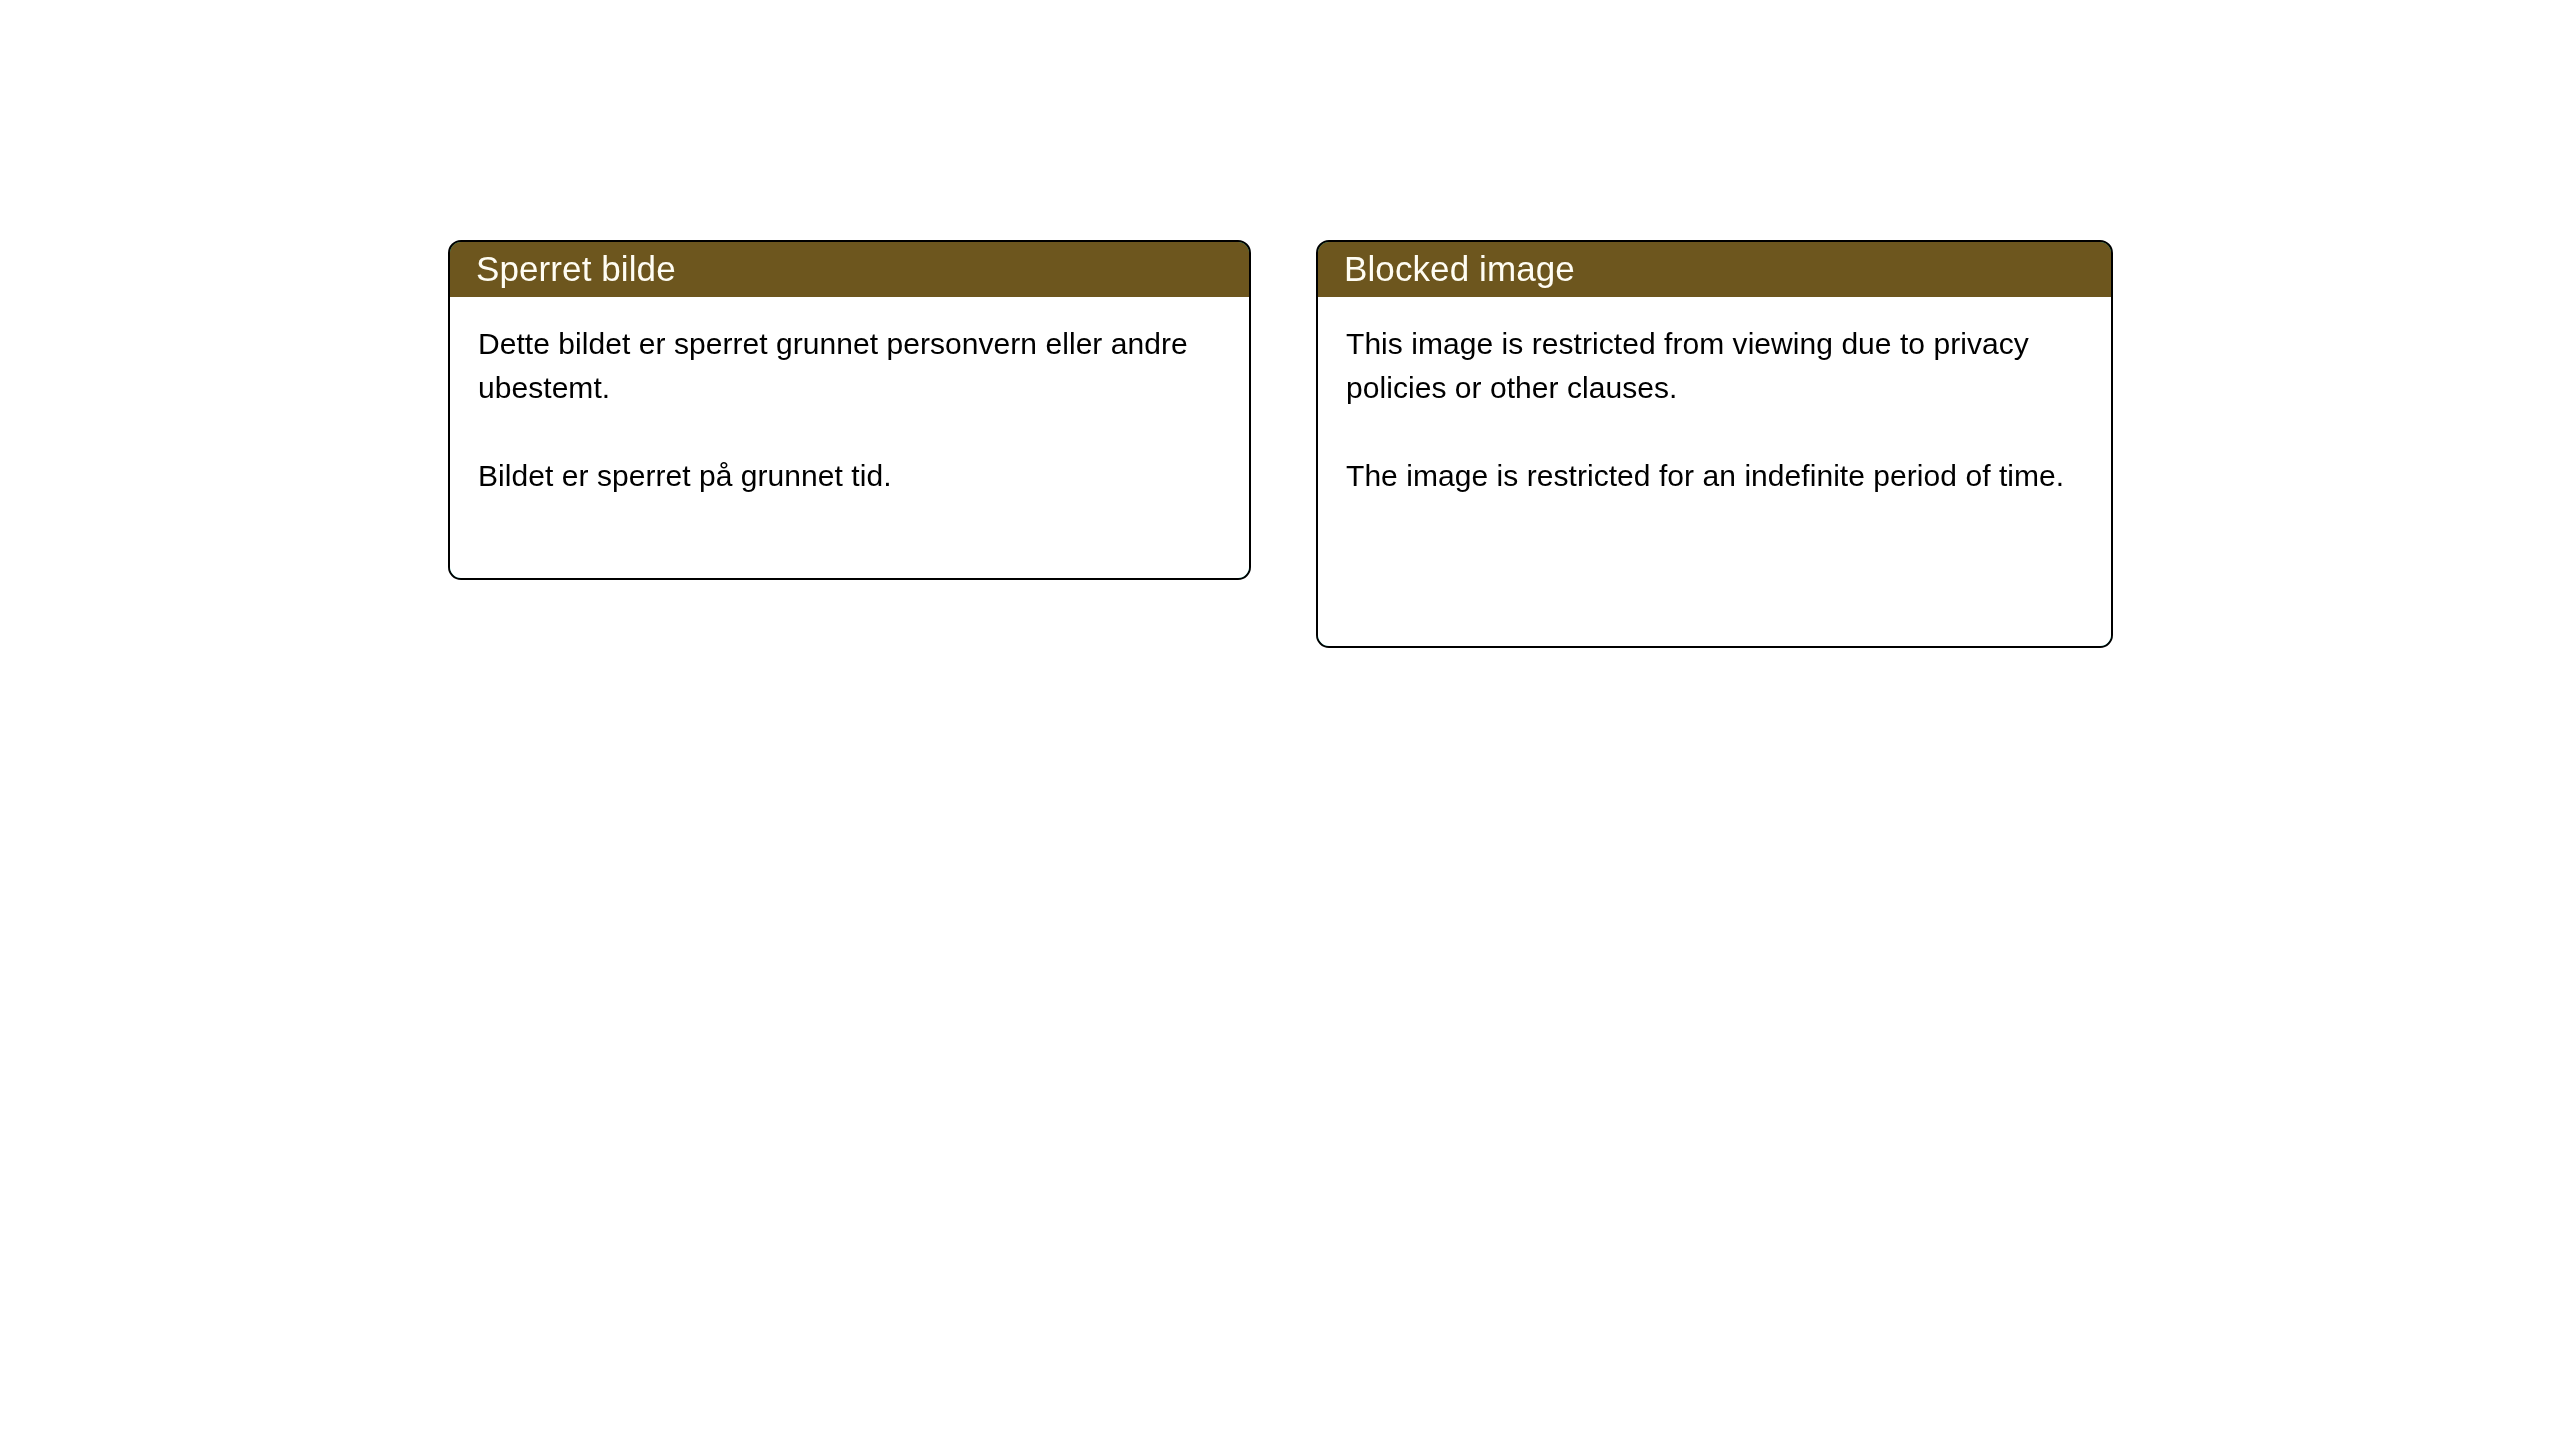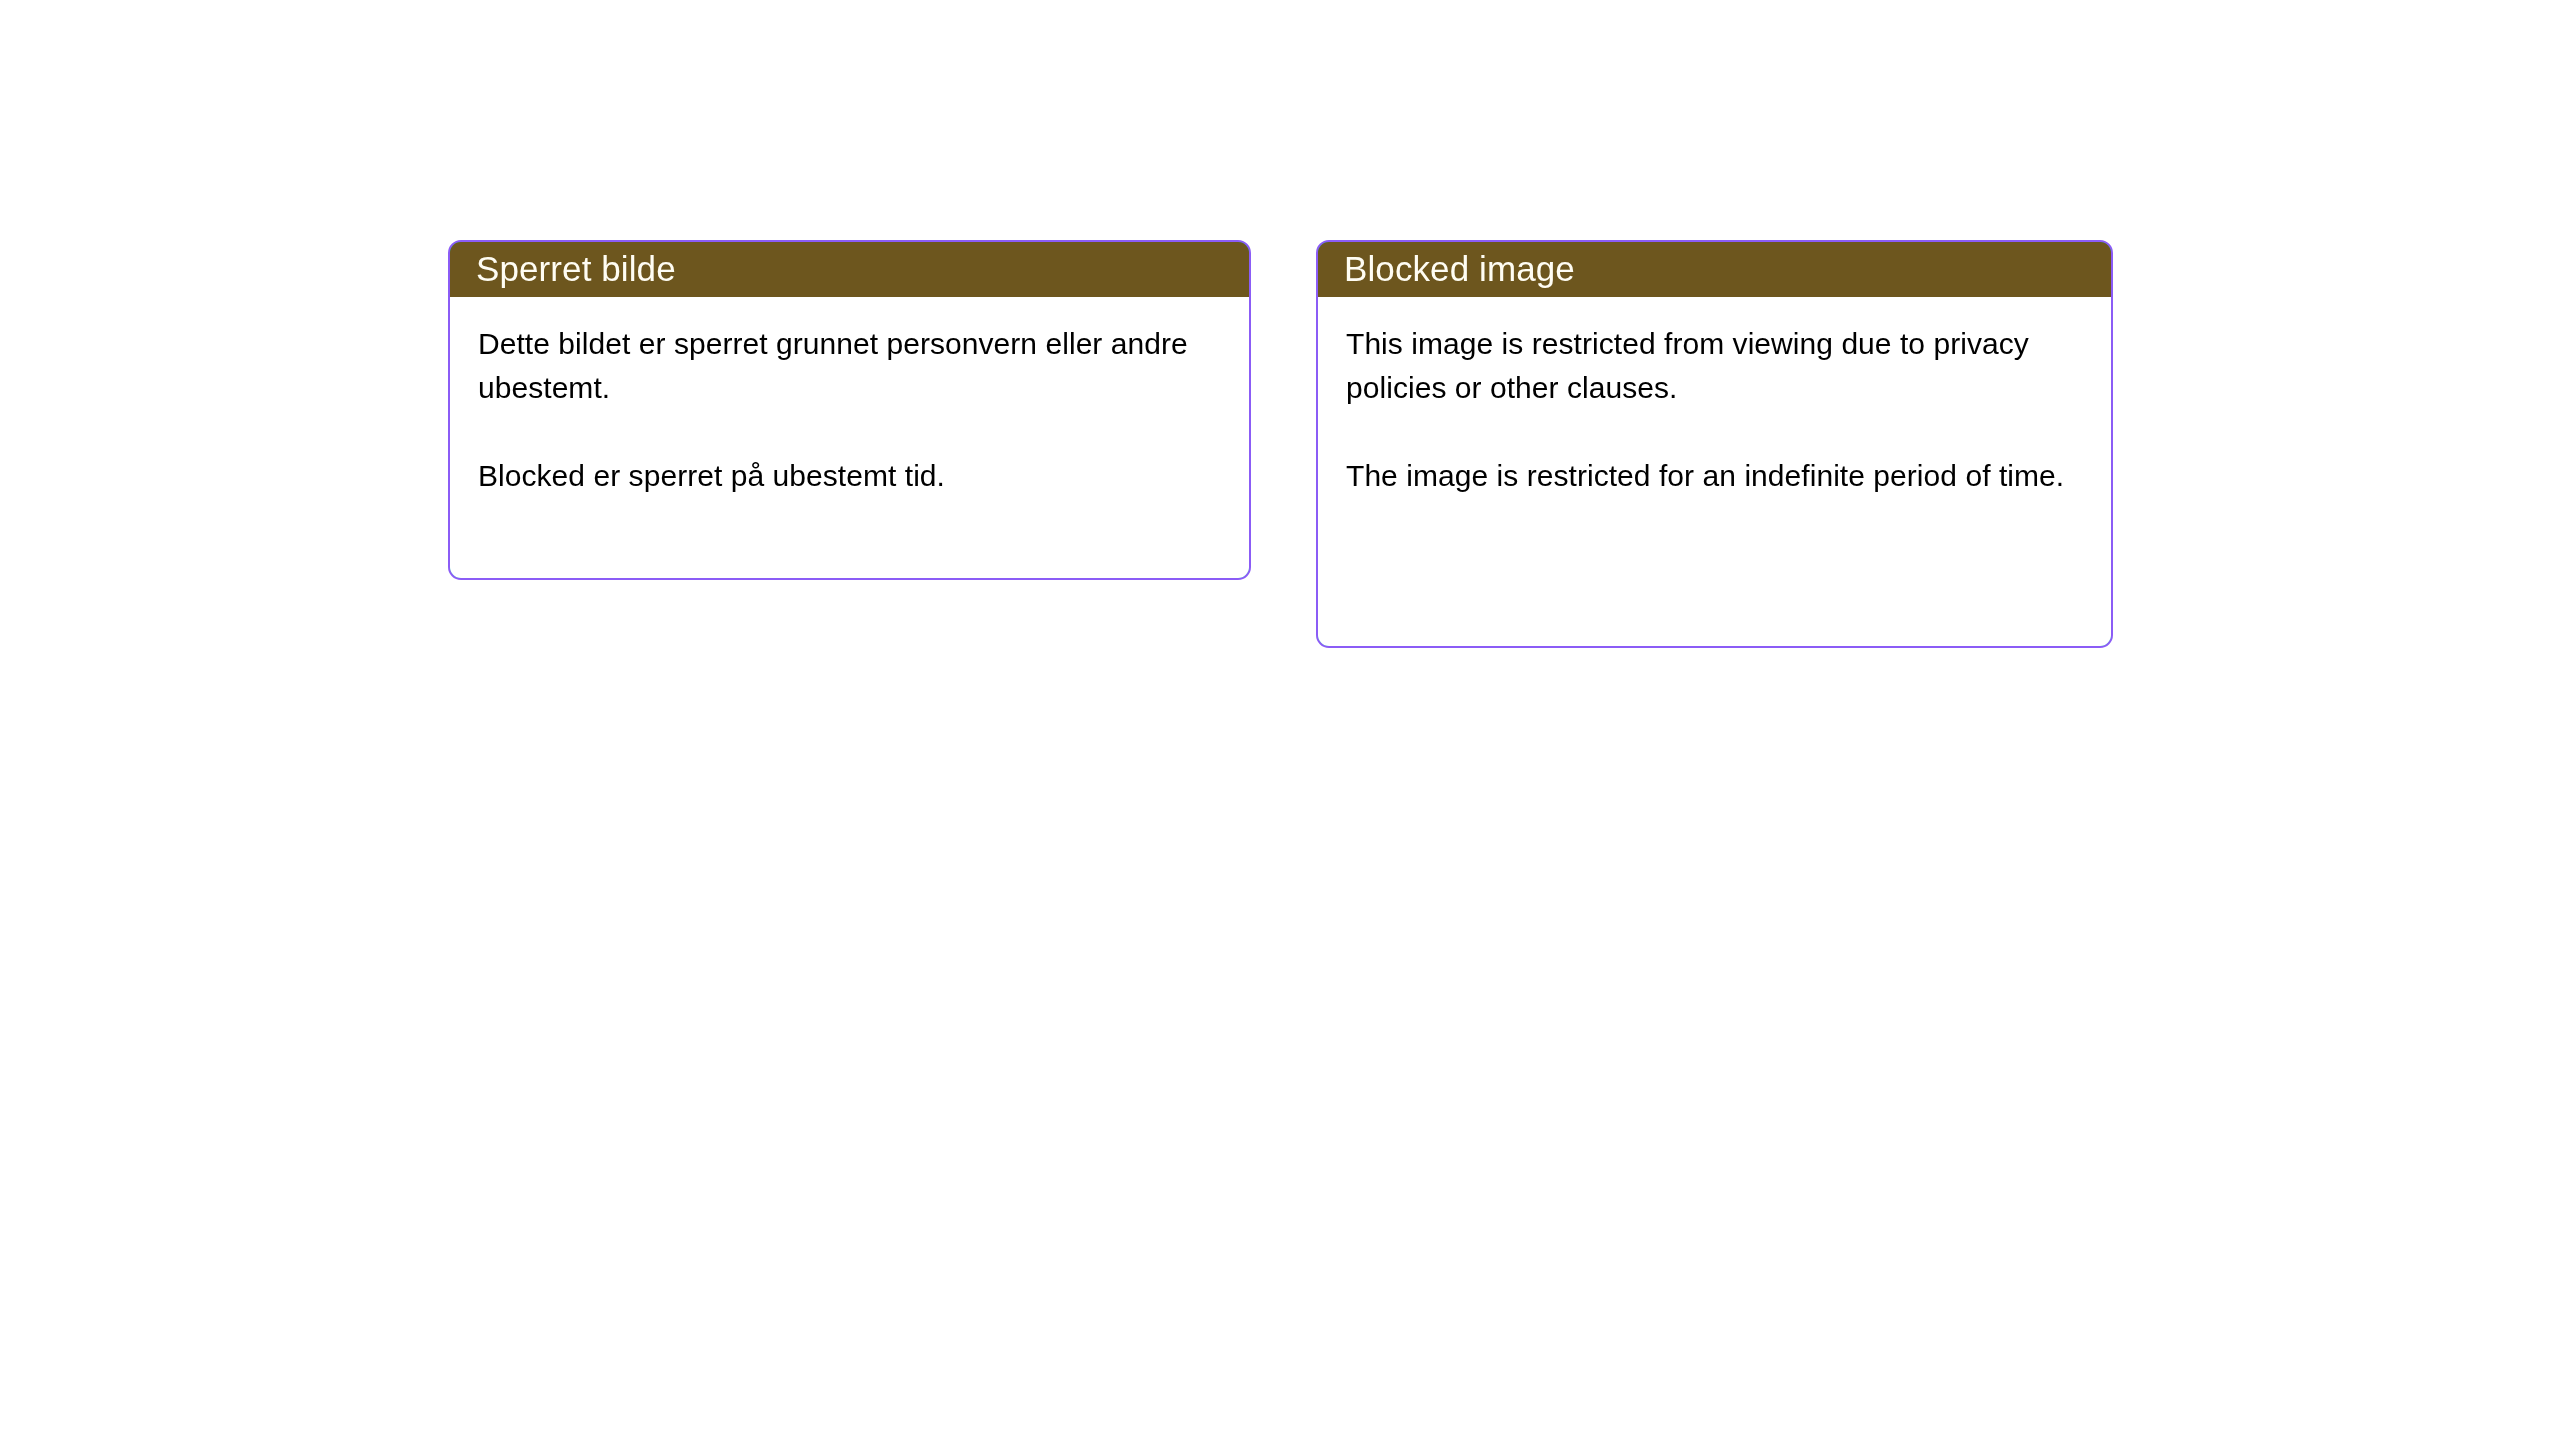--- a/index.html
+++ b/index.html
@@ -28,21 +28,21 @@
     top: 240px;
     display: flex;
     flex-direction: row;
     align-items: flex-start;
     gap: 65px;
   }
 
   .notice-card {
     box-sizing: border-box;
     background: #14b8a6;
-    border: 2px solid #8b5cf6;
+    border: 2px solid #000000;
     border-radius: 13px;
     overflow: hidden;
     display: flex;
     flex-direction: column;
     box-shadow: 0 0 0 0 rgba(0,0,0,0);
   }
 
   .notice-card.card-left {
     width: 803px;
     height: 340px;
@@ -96,21 +96,21 @@
 
 <div class="page">
   <div class="cards-row">
 
     <div class="notice-card card-left">
       <div class="card-header">
         <span class="card-header-title">Sperret bilde</span>
       </div>
       <div class="card-body">
         <p class="card-paragraph">Dette bildet er sperret grunnet personvern eller andre ubestemt.</p>
-        <p class="card-paragraph">Blocked er sperret på ubestemt tid.</p>
+        <p class="card-paragraph">Bildet er sperret på grunnet tid.</p>
       </div>
     </div>
 
     <div class="notice-card card-right">
       <div class="card-header">
         <span class="card-header-title">Blocked image</span>
       </div>
       <div class="card-body">
         <p class="card-paragraph">This image is restricted from viewing due to privacy policies or other clauses.</p>
         <p class="card-paragraph">The image is restricted for an indefinite period of time.</p>

